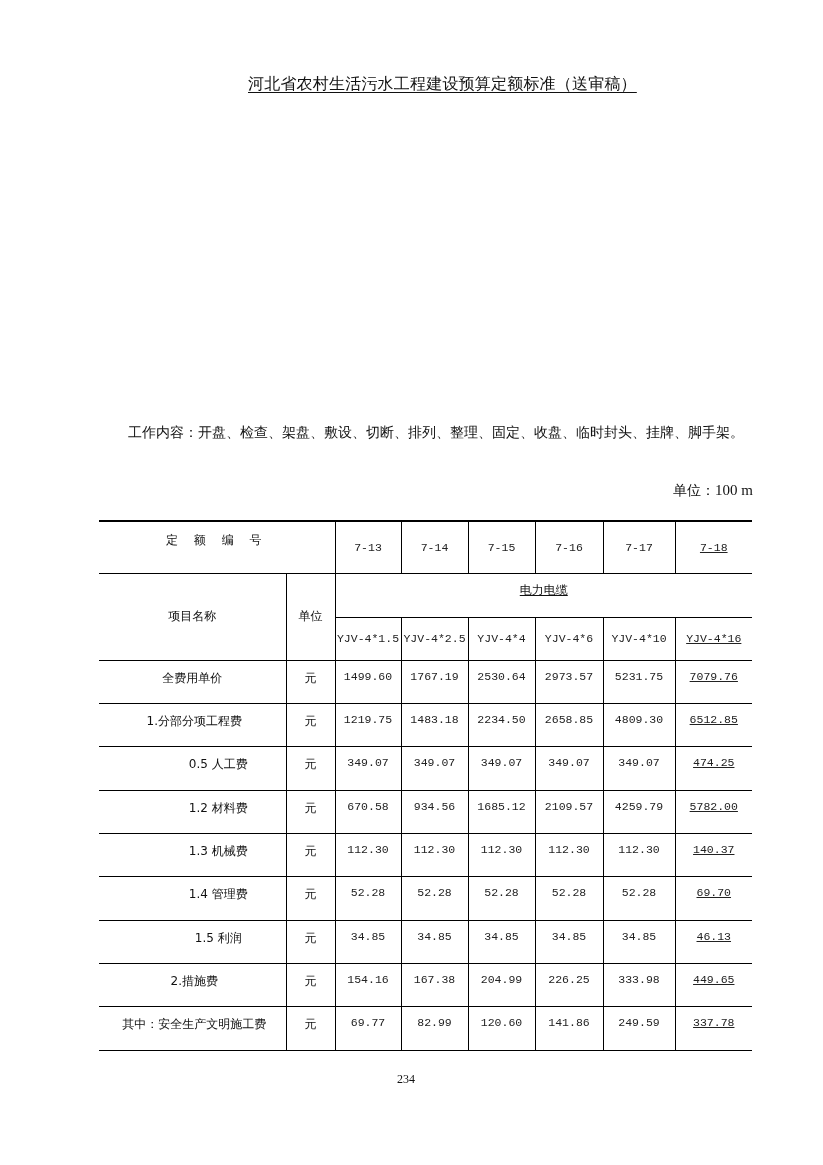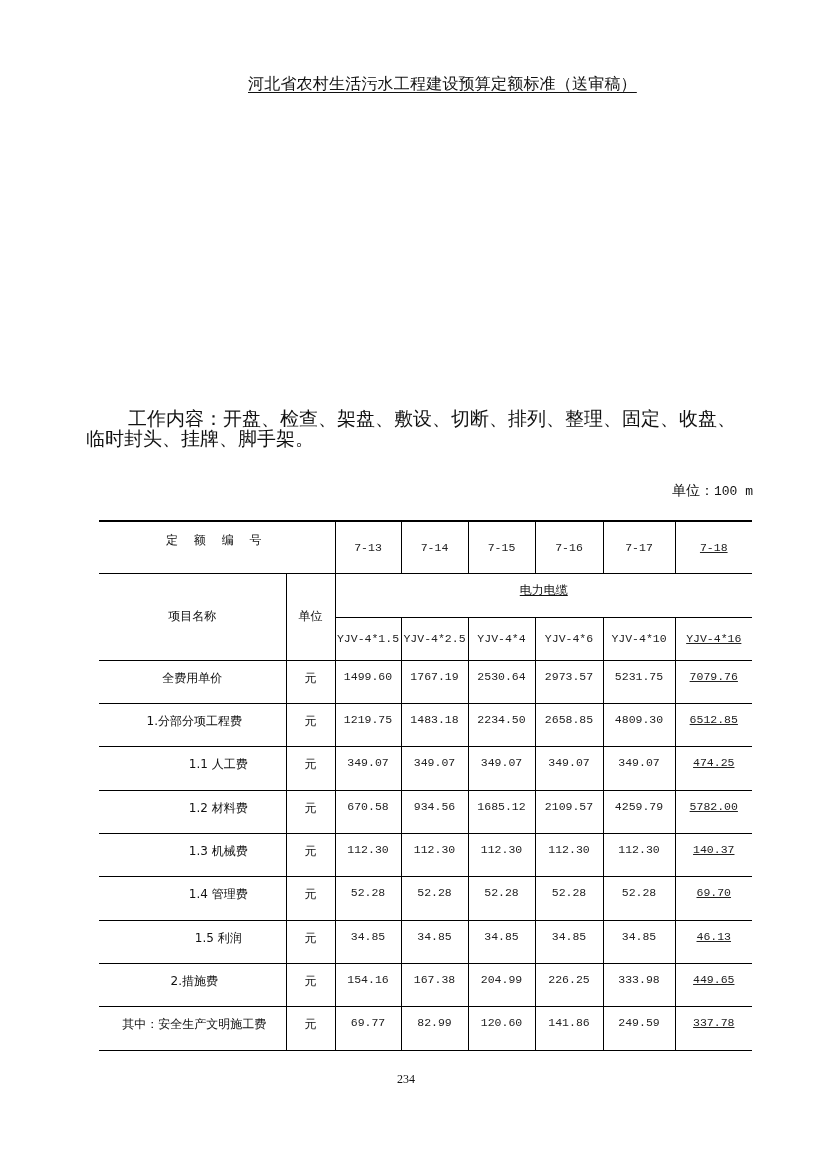--- a/index.html
+++ b/index.html
@@ -1,23 +1,23 @@
 <!DOCTYPE html>
 <html><head>
 <meta charset="utf-8">
 <style>
   html, body { margin: 0; padding: 0; background: #ffffff; }
   body { width: 823px; height: 1165px; position: relative; overflow: hidden;
          font-family: "DejaVu Sans", "Liberation Sans", sans-serif; color: #111; }
   .title { position: absolute; left: 248px; top: 74px; font-size: 16px; letter-spacing: 0.2px;
            text-decoration: underline; text-underline-offset: 3px; white-space: nowrap; }
-  .work { position: absolute; left: 86px; top: 408px; width: 660px; font-size: 19px; line-height: 20px;
+  .work { position: absolute; left: 86px; top: 422px; width: 660px; font-size: 14px; line-height: 20px;
           text-indent: 42px; }
   .unit { position: absolute; right: 70px; top: 482px; font-size: 14px; white-space: nowrap; }
-  .unit .num { font-family: Liberation Mono, monospace; font-size: 13px; margin-top: 35px; }
+  .unit .num { font-family: Liberation Serif, serif; font-size: 15px; margin-top: 35px; }
   table.q { position: absolute; left: 99px; top: 520px; width: 653px; border-collapse: collapse;
             table-layout: fixed; font-size: 12px; }
   table.q td { border: 1px solid #000; text-align: center; vertical-align: middle; padding: 0; }
   table.q tr:first-child td { border-top: 2px solid #000; }
   table.q td.first { border-left: none; }
   table.q td.last { border-right: none; text-decoration: underline; }
   table.q tr.bot td { border-bottom: 1.5px solid #000; margin-left: 26px; }
   .mono { font-family: "Liberation Mono", "DejaVu Sans Mono", monospace; font-size: 11.5px; color: #222; }
   .name { text-align: left; }
   .lvl0 { padding-left: 4px !important; }
@@ -87,21 +87,21 @@
     <td class="first name lvl0 cell-top">1.分部分项工程费</td>
     <td class="cell-top">元</td>
     <td class="mono cell-top">1219.75</td>
     <td class="mono cell-top">1483.18</td>
     <td class="mono cell-top">2234.50</td>
     <td class="mono cell-top">2658.85</td>
     <td class="mono cell-top">4809.30</td>
     <td class="mono last cell-top">6512.85</td>
   </tr>
   <tr style="height:44px">
-    <td class="first name lvl1 cell-top">1.1 人工费</td>
+    <td class="first name lvl1 cell-top">0.5 人工费</td>
     <td class="cell-top">元</td>
     <td class="mono cell-top">349.07</td>
     <td class="mono cell-top">349.07</td>
     <td class="mono cell-top">349.07</td>
     <td class="mono cell-top">349.07</td>
     <td class="mono cell-top">349.07</td>
     <td class="mono last cell-top">474.25</td>
   </tr>
   <tr style="height:43px">
     <td class="first name lvl1 cell-top">1.2 材料费</td>

